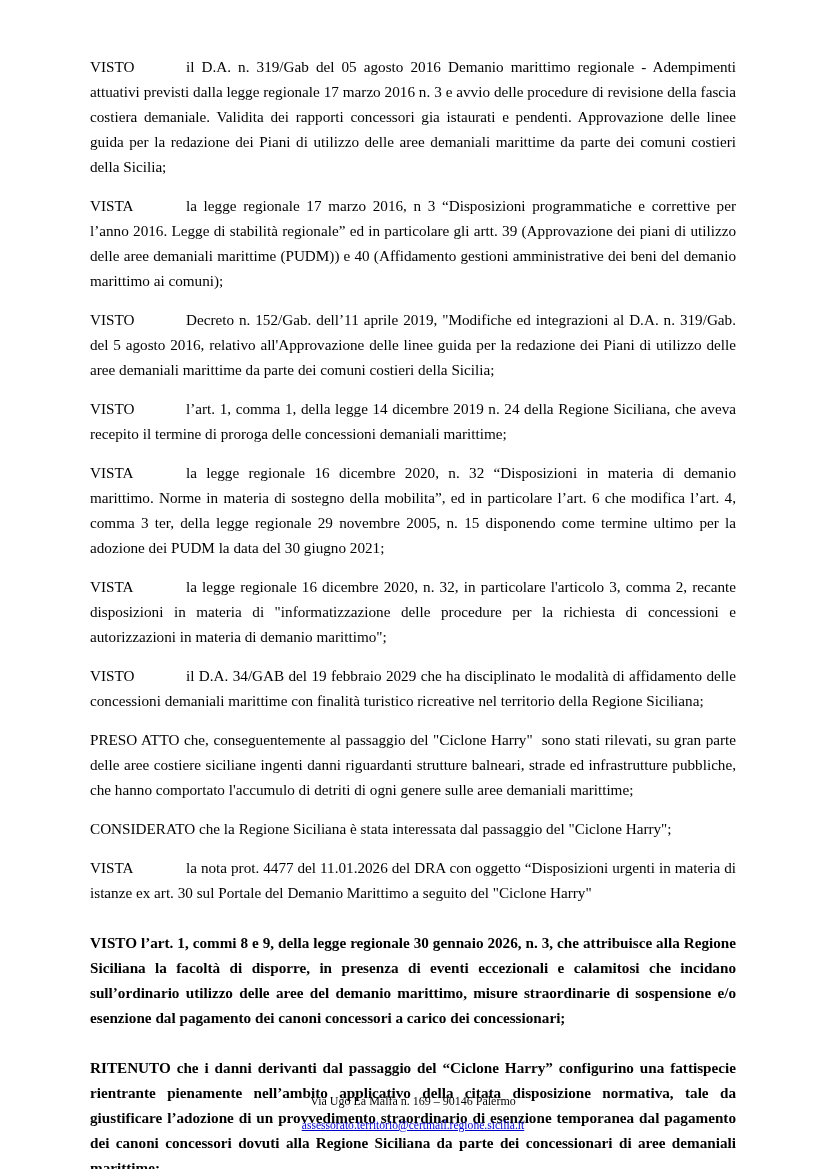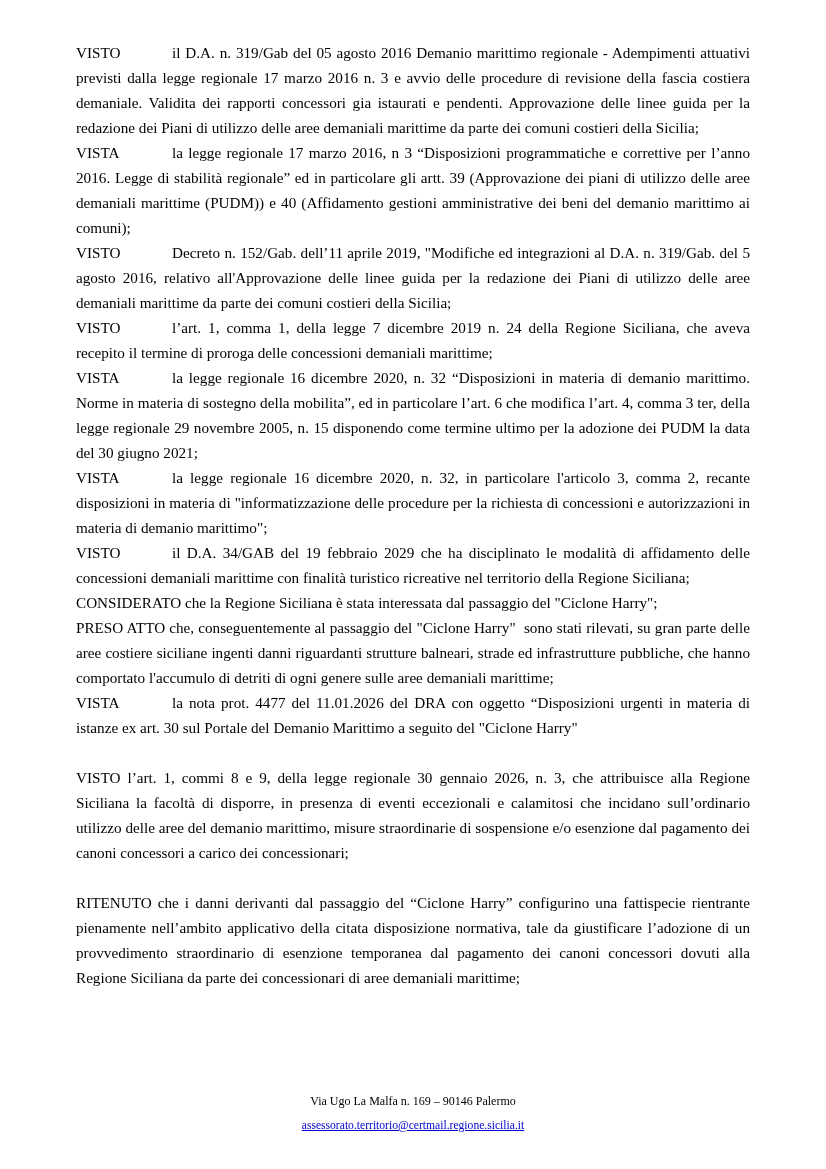--- a/index.html
+++ b/index.html
@@ -28,32 +28,33 @@
   }
 
   .body-text {
     position: absolute;
     left: 76px;
     top: 40px;
     width: 674px;
   }
 
   .para {
-    margin: 0;
+    margin: 14px;
     font-size: 15.2px;
     line-height: 25px;
     text-align: justify;
     text-justify: inter-word;
     white-space: pre-wrap;
     hyphens: none;
   }
 
   
   .gap-before {
     margin-top: 25px;
+    font-weight: bold;
   }
 
   
   .kw {
     display: inline-block;
     min-width: 96px;
   }
 
   .footer {
     position: absolute;
@@ -80,26 +81,26 @@
 </style>
 </head>
 <body>
 
 <div class="page">
 
   <div class="body-text">
       <p class="para"><span class="kw">VISTO</span><span>il D.A. n. 319/Gab del 05 agosto 2016 Demanio marittimo regionale - Adempimenti attuativi previsti dalla legge regionale 17 marzo 2016 n. 3 e avvio delle procedure di revisione della fascia costiera demaniale. Validita dei rapporti concessori gia istaurati e pendenti. Approvazione delle linee guida per la redazione dei Piani di utilizzo delle aree demaniali marittime da parte dei comuni costieri della Sicilia;</span></p>
       <p class="para"><span class="kw">VISTA</span><span>la legge regionale 17 marzo 2016, n 3 “Disposizioni programmatiche e correttive per l’anno 2016. Legge di stabilità regionale” ed in particolare gli artt. 39 (Approvazione dei piani di utilizzo delle aree demaniali marittime (PUDM)) e 40 (Affidamento gestioni amministrative dei beni del demanio marittimo ai comuni);</span></p>
       <p class="para"><span class="kw">VISTO</span><span>Decreto n. 152/Gab. dell’11 aprile 2019, "Modifiche ed integrazioni al D.A. n. 319/Gab. del 5 agosto 2016, relativo all'Approvazione delle linee guida per la redazione dei Piani di utilizzo delle aree demaniali marittime da parte dei comuni costieri della Sicilia;</span></p>
-      <p class="para"><span class="kw">VISTO</span><span>l’art. 1, comma 1, della legge 7 dicembre 2019 n. 24 della Regione Siciliana, che aveva recepito il termine di proroga delle concessioni demaniali marittime;</span></p>
+      <p class="para"><span class="kw">VISTO</span><span>l’art. 1, comma 1, della legge 14 dicembre 2019 n. 24 della Regione Siciliana, che aveva recepito il termine di proroga delle concessioni demaniali marittime;</span></p>
       <p class="para"><span class="kw">VISTA</span><span>la legge regionale 16 dicembre 2020, n. 32 “Disposizioni in materia di demanio marittimo. Norme in materia di sostegno della mobilita”, ed in particolare l’art. 6 che modifica l’art. 4, comma 3 ter, della legge regionale 29 novembre 2005, n. 15 disponendo come termine ultimo per la adozione dei PUDM la data del 30 giugno 2021;</span></p>
       <p class="para"><span class="kw">VISTA</span><span>la legge regionale 16 dicembre 2020, n. 32, in particolare l'articolo 3, comma 2, recante disposizioni in materia di "informatizzazione delle procedure per la richiesta di concessioni e autorizzazioni in materia di demanio marittimo";</span></p>
       <p class="para"><span class="kw">VISTO</span><span>il D.A. 34/GAB del 19 febbraio 2029 che ha disciplinato le modalità di affidamento delle concessioni demaniali marittime con finalità turistico ricreative nel territorio della Regione Siciliana;</span></p>
+      <p class="para"><span>PRESO ATTO</span><span> che, conseguentemente al passaggio del "Ciclone Harry"  sono stati rilevati, su gran parte delle aree costiere siciliane ingenti danni riguardanti strutture balneari, strade ed infrastrutture pubbliche, che hanno comportato l'accumulo di detriti di ogni genere sulle aree demaniali marittime;</span></p>
       <p class="para"><span>CONSIDERATO</span><span> che la Regione Siciliana è stata interessata dal passaggio del "Ciclone Harry";</span></p>
-      <p class="para"><span>PRESO ATTO</span><span> che, conseguentemente al passaggio del "Ciclone Harry"  sono stati rilevati, su gran parte delle aree costiere siciliane ingenti danni riguardanti strutture balneari, strade ed infrastrutture pubbliche, che hanno comportato l'accumulo di detriti di ogni genere sulle aree demaniali marittime;</span></p>
       <p class="para"><span class="kw">VISTA</span><span>la nota prot. 4477 del 11.01.2026 del DRA con oggetto “Disposizioni urgenti in materia di istanze ex art. 30 sul Portale del Demanio Marittimo a seguito del "Ciclone Harry"</span></p>
       <p class="para gap-before"><span>VISTO</span><span> l’art. 1, commi 8 e 9, della legge regionale 30 gennaio 2026, n. 3, che attribuisce alla Regione Siciliana la facoltà di disporre, in presenza di eventi eccezionali e calamitosi che incidano sull’ordinario utilizzo delle aree del demanio marittimo, misure straordinarie di sospensione e/o esenzione dal pagamento dei canoni concessori a carico dei concessionari;</span></p>
       <p class="para gap-before"><span>RITENUTO</span><span> che i danni derivanti dal passaggio del “Ciclone Harry” configurino una fattispecie rientrante pienamente nell’ambito applicativo della citata disposizione normativa, tale da giustificare l’adozione di un provvedimento straordinario di esenzione temporanea dal pagamento dei canoni concessori dovuti alla Regione Siciliana da parte dei concessionari di aree demaniali marittime;</span></p>
     </div>
 
   <div class="footer">
     <p class="footer-line">Via Ugo La Malfa n. 169 – 90146 Palermo</p>
     <a class="footer-link">assessorato.territorio@certmail.regione.sicilia.it</a>
   </div>
 

